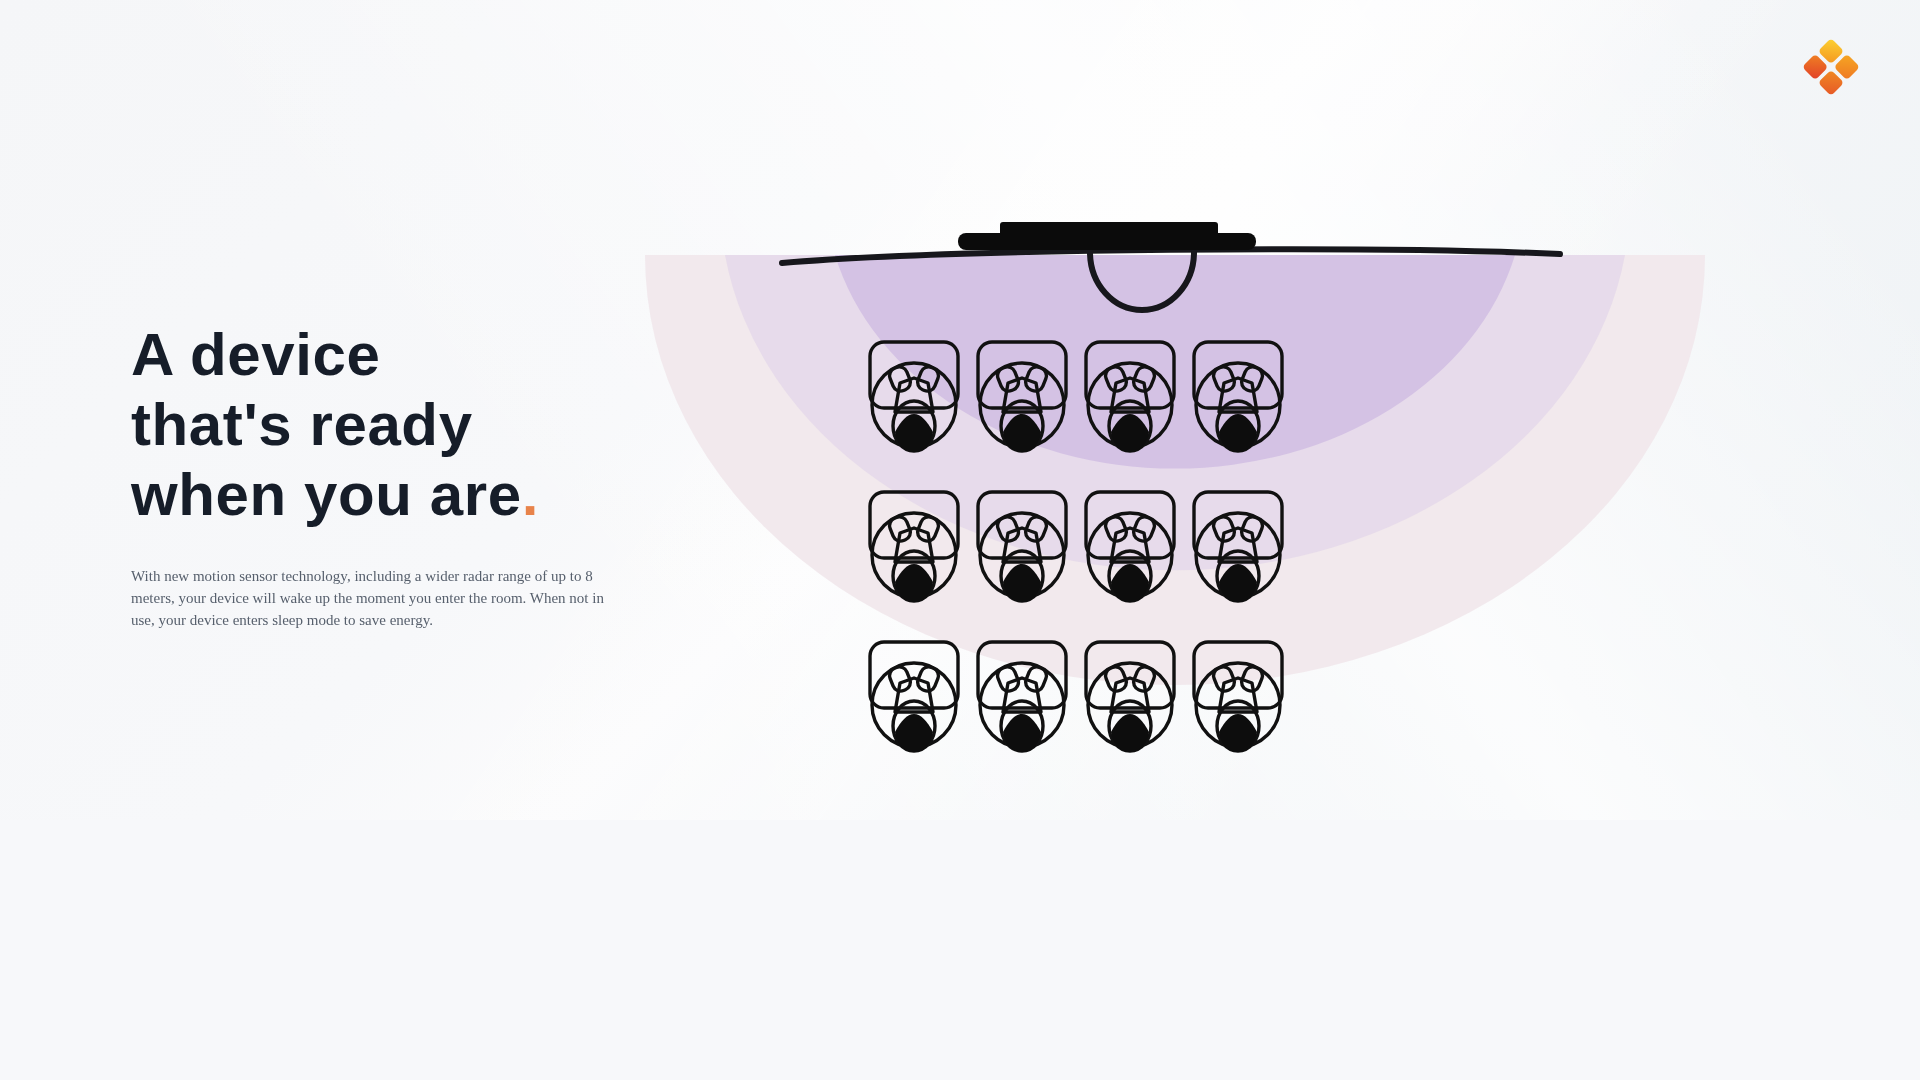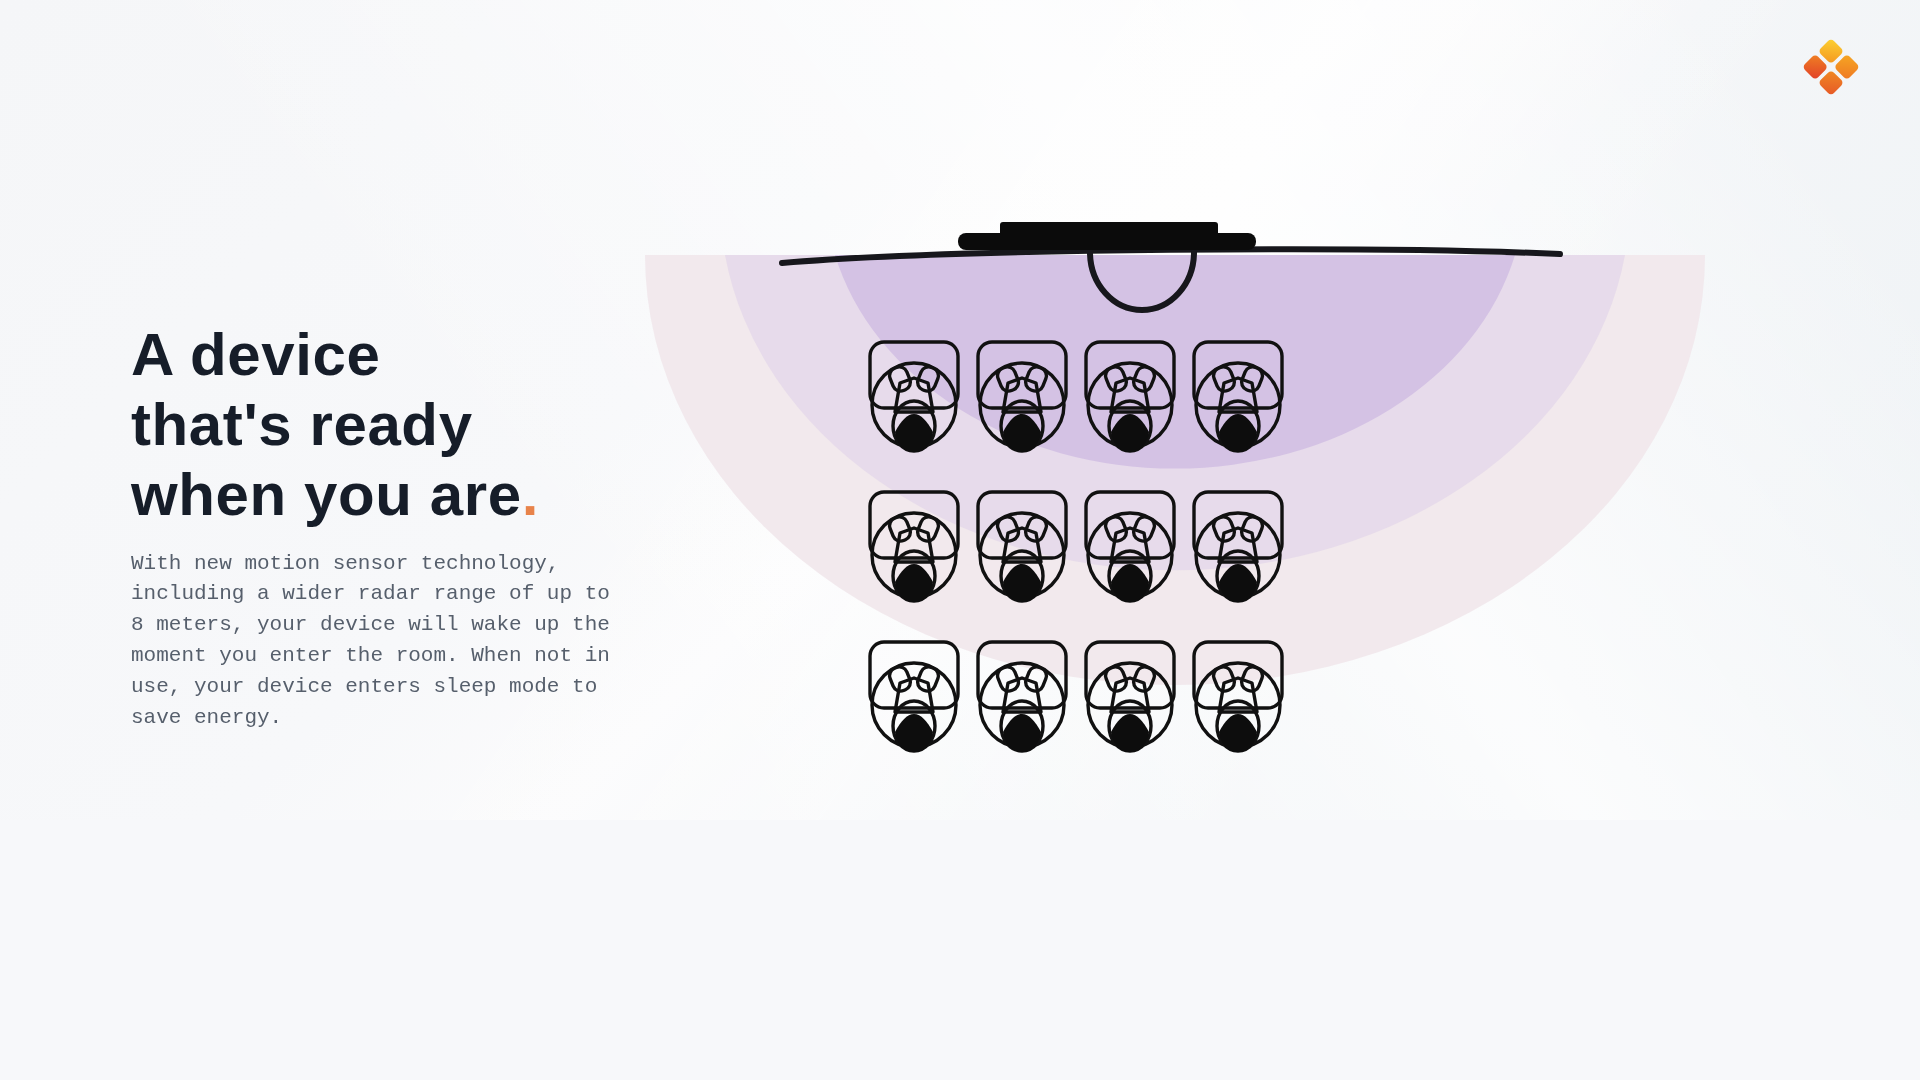--- a/index.html
+++ b/index.html
@@ -69,23 +69,23 @@
     font-size: 60px;
     line-height: 1.17;
     letter-spacing: 0.6px;
     color: #161d29;
     white-space: pre-line;
   }
   .headline .dot {
     color: #e8834a;
   }
   .subcopy {
-    margin: 18px 0 0 0;
-    font-family: Liberation Mono, monospace;
-    font-size: 21px;
+    margin: 34px 0 0 0;
+    font-family: Liberation Serif, serif;
+    font-size: 15px;
     line-height: 1.47;
     color: #565f6c;
     width: 500px;
   }
 
   
   .illustration {
     position: absolute;
     left: 760px;
     top: 230px;

